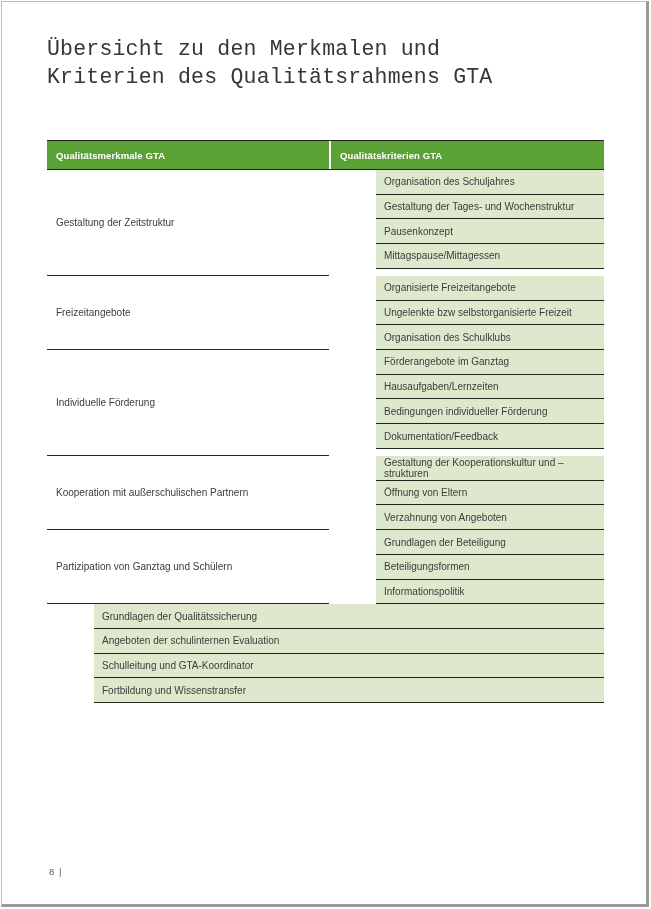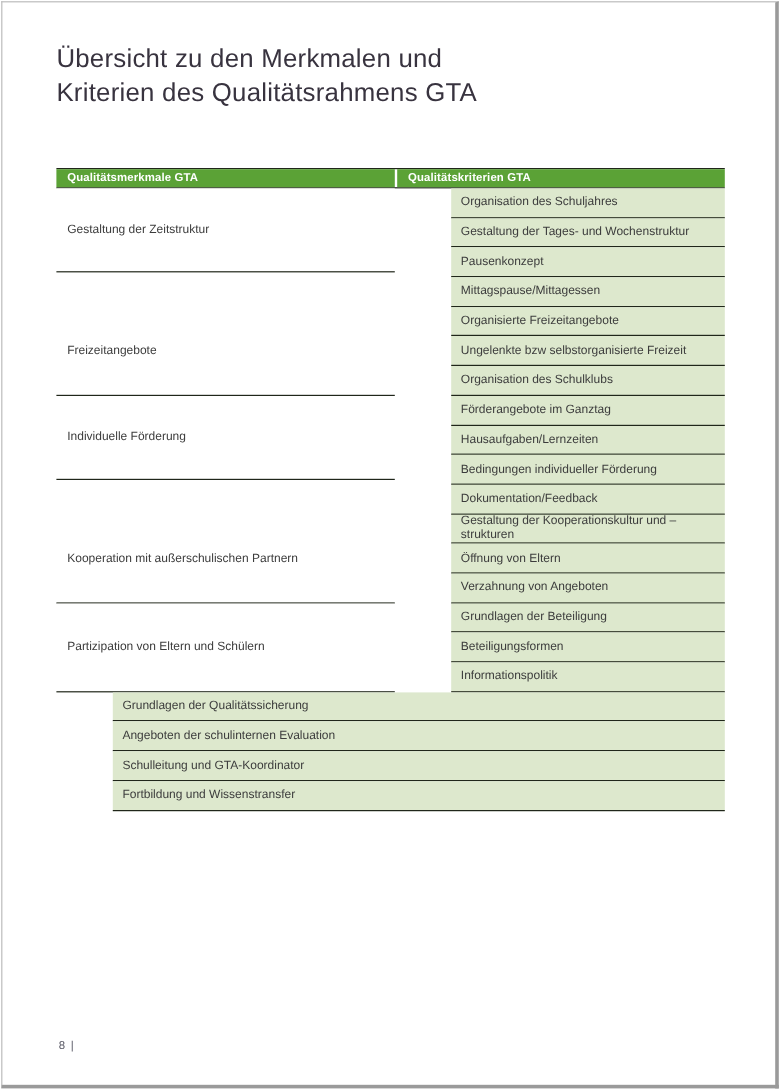--- a/index.html
+++ b/index.html
@@ -13,31 +13,31 @@
     position: absolute; left: 1px; top: 1px;
     width: 648px; height: 906px;
     background: #fff;
     border-top: 1px solid #bcbcbc;
     border-left: 1px solid #bcbcbc;
     border-right: 3px solid #9a9a9a;
     border-bottom: 3px solid #9a9a9a;
   }
   .doc-title {
     position: absolute; left: 45px; top: 34px;
-    font-family: Liberation Sans, sans-serif;
+    font-family: Liberation Mono, monospace;
     font-size: 21.5px; line-height: 27.5px;
     color: var(--title-color, #38333f);
     letter-spacing: 0.2px;
   }
   .qtable {
     position: absolute; left: 45px; top: 138px; width: 557px;
     font-size: 10px; color: var(--text-color, #3c3c3c);
   }
   .thead {
-    display: flex; height: 17px;
+    display: flex; height: 30px;
     border-top: 1px solid var(--line, #20261a);
     border-bottom: 1.5px solid var(--line, #20261a);
   }
   .thead .hcell {
     background: var(--header-green, #5ba236);
     color: #fff; font-weight: bold; font-size: 9.5px;
     display: flex; align-items: center; padding-left: 9px;
     letter-spacing: 0.1px;
   }
   .hcell.left { width: 282px; }
@@ -47,21 +47,21 @@
     width: 282px; background: #fff;
     border-bottom: 1.5px solid var(--line, #20261a);
     display: flex; align-items: center; padding-left: 9px;
   }
   .kriterien-col { flex: 1; margin-left: 2px; padding-left: 45px; }
   .kcell {
     height: 24.7px; background: var(--row-green, #dde8cd);
     border-bottom: 1.5px solid var(--line, #20261a);
     display: flex; align-items: center; padding-left: 8px;
   }
-  .g4 .merkmal-cell { height: 70px; }
+  .g4 .merkmal-cell { height: 106px; }
   .g3 .merkmal-cell { height: 74.1px; }
   .page-number {
     position: absolute; left: 47px; top: 864px;
     font-size: 9.5px; color: var(--muted, #5a5a66);
     letter-spacing: 1px;
   }
 </style>
 </head>
 <body>
 
@@ -111,21 +111,21 @@
     <div class="group g3">
       <div class="merkmal-cell">Kooperation mit außerschulischen Partnern</div>
       <div class="kriterien-col">
         <div class="kcell">Gestaltung der Kooperationskultur und –strukturen</div>
         <div class="kcell">Öffnung von Eltern</div>
         <div class="kcell">Verzahnung von Angeboten</div>
       </div>
     </div>
 
     <div class="group g3">
-      <div class="merkmal-cell">Partizipation von Eltern und Schülern</div>
+      <div class="merkmal-cell">Partizipation von Ganztag und Schülern</div>
       <div class="kriterien-col">
         <div class="kcell">Grundlagen der Beteiligung</div>
         <div class="kcell">Beteiligungsformen</div>
         <div class="kcell">Informationspolitik</div>
       </div>
     </div>
 
     <div class="group g4">
       <div class="kriterien-col">
         <div class="kcell">Grundlagen der Qualitätssicherung</div>

